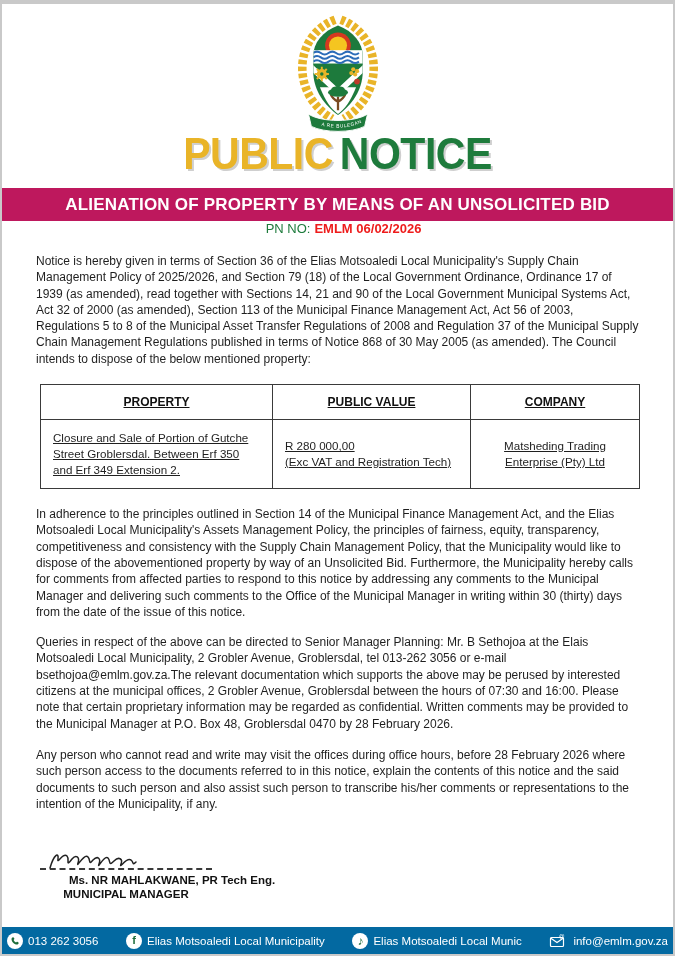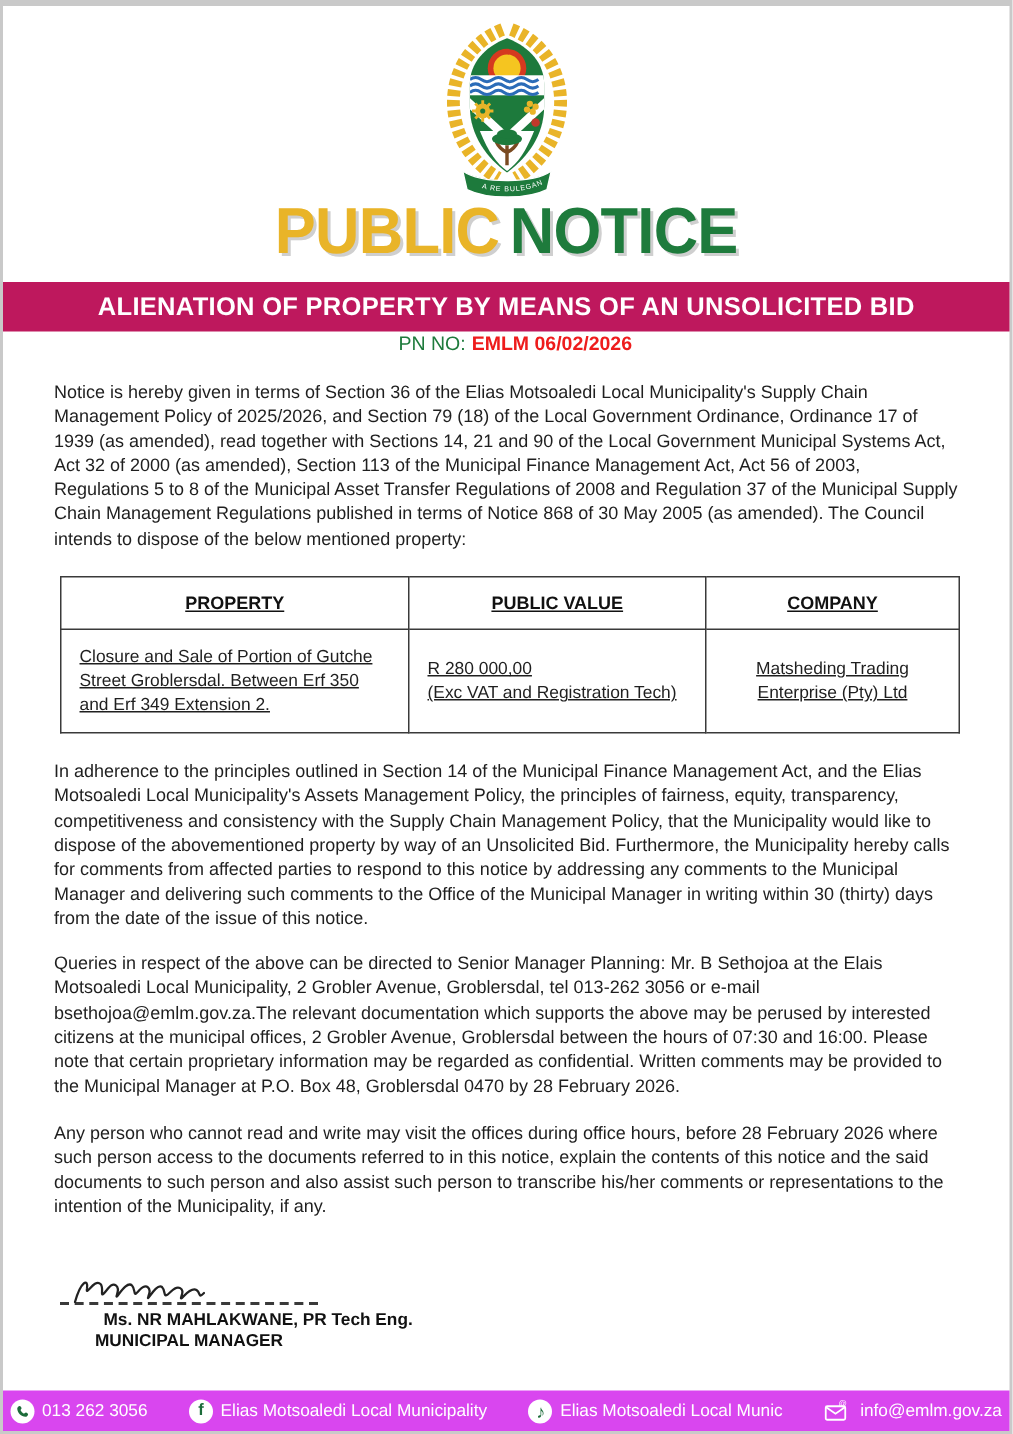--- a/index.html
+++ b/index.html
@@ -42,21 +42,21 @@
   .cell-company { text-align:center; }
 
   
   .sig-block { margin:34px 0 0 38px; width:190px; }
   .sig-scribble { display:block; margin-left:6px; }
   .sig-line { width:172px; border-bottom:2px dashed #3a3a3a; margin-top:-8px; }
   .sig-name { font-size:11.5px; font-weight:bold; color:#111; margin-top:4px; white-space:nowrap;padding-left:29px; }
   .sig-title { font-size:11.5px; font-weight:bold; color:#111; text-align:center; width:172px; margin-top:2px; }
 
   
-  .footer-bar { position:absolute; left:0; right:0; bottom:0; height:27px; background:#d946ef;
+  .footer-bar { position:absolute; left:0; right:0; bottom:0; height:27px; background:#0369a1;
                 display:flex; align-items:center; color:#fff; font-size:11.5px; padding:0 5px;
                 justify-content:space-between; }
   .footer-item { display:flex; align-items:center; gap:5px; white-space:nowrap; }
   .circle-icon { width:16px; height:16px; border-radius:50%; background:#fff; color:#1c6c3a;
                  display:flex; align-items:center; justify-content:center; font-size:11px;
                  font-weight:bold; line-height:1; flex:0 0 auto; }
   .circle-icon.note { font-size:12px; font-weight:normal; }
 </style>
 </head>
 <body>

